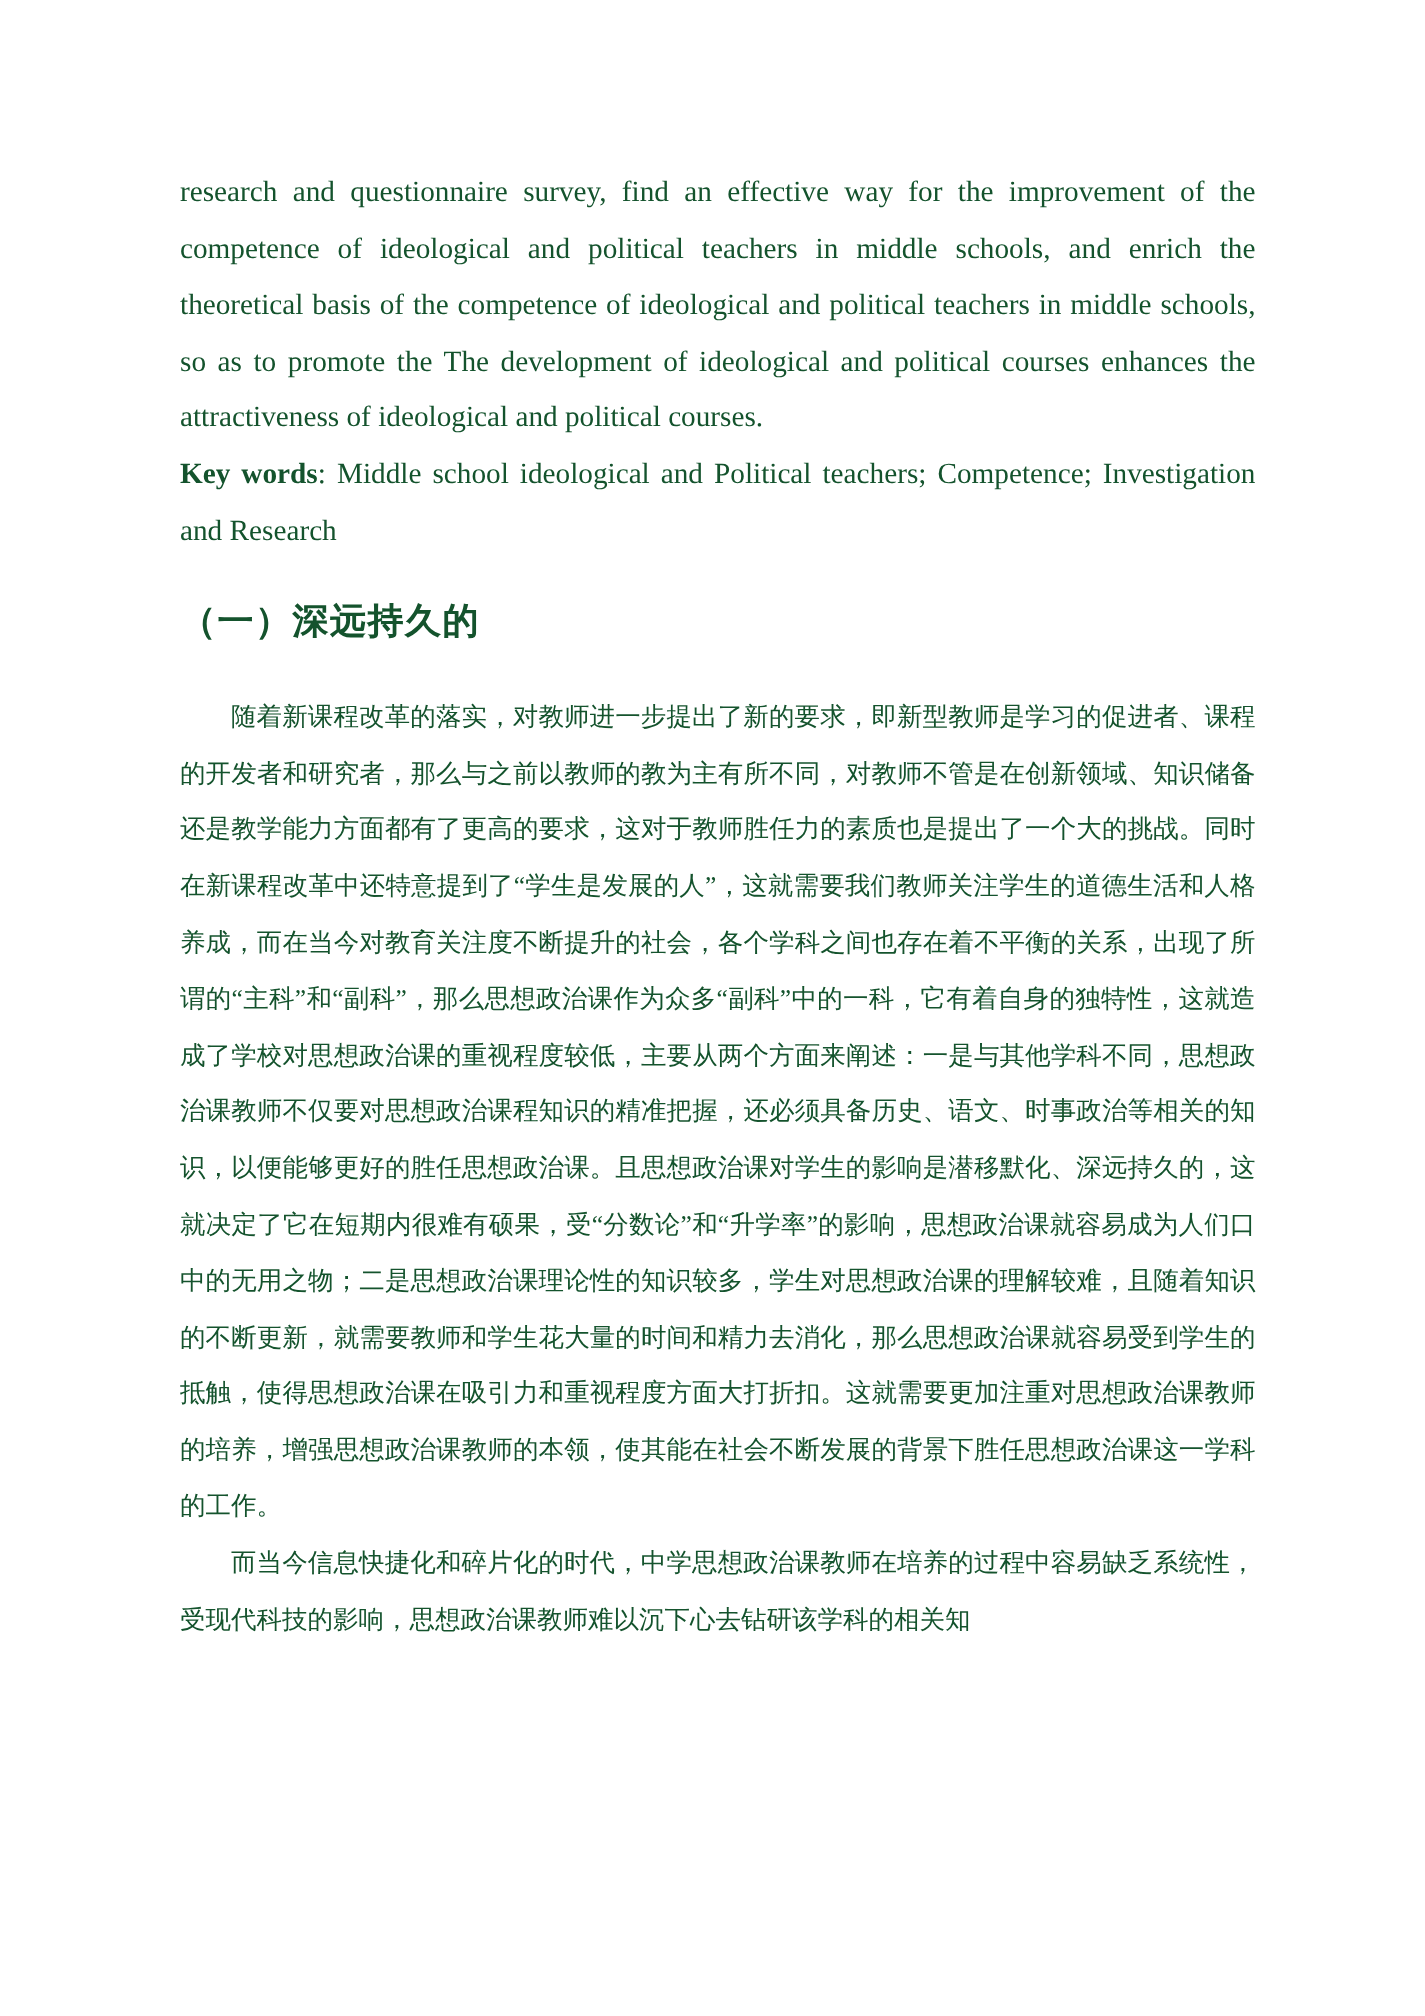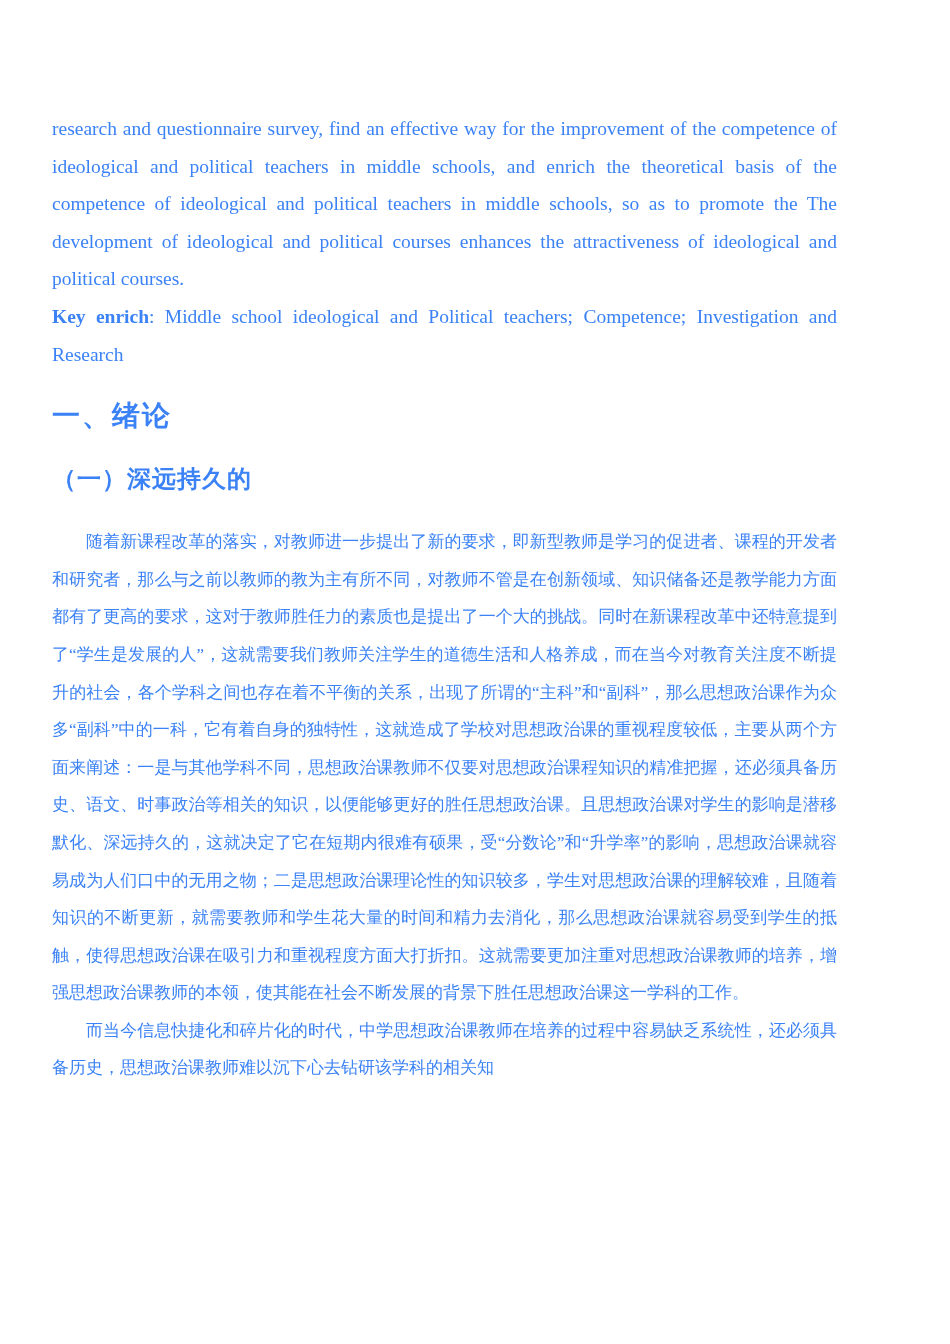--- a/index.html
+++ b/index.html
@@ -10,22 +10,22 @@
   body {
     width: 950px;
     height: 1344px;
     overflow: hidden;
   }
   .page {
     box-sizing: border-box;
     width: 950px;
     height: 1040px;
     background: #ffffff;
-    padding: 110px 113px 0 52px;
-    color: #3b82f6;
+    padding: 110px 113px 0 120px;
+    color: #14532d;
   }
   p {
     margin: 0;
   }
   .en {
     font-family: "Liberation Serif", serif;
     font-size: 19.5px;
     line-height: 37.6px;
     text-align: justify;
   }
@@ -62,23 +62,22 @@
     text-indent: 2em;
   }
 </style>
 </head>
 <body>
 
 <div class="page">
 
   <p class="en">research and questionnaire survey, find an effective way for the improvement of the competence of ideological and political teachers in middle schools, and enrich the theoretical basis of the competence of ideological and political teachers in middle schools, so as to promote the The development of ideological and political courses enhances the attractiveness of ideological and political courses.</p>
 
-  <p class="keywords"><span class="kw-label">Key enrich</span><span>: Middle school ideological and Political teachers; Competence; Investigation and Research</span></p>
+  <p class="keywords"><span class="kw-label">Key words</span><span>: Middle school ideological and Political teachers; Competence; Investigation and Research</span></p>
 
-  <h1 class="sec">一、绪论</h1>
 
   <h2 class="subsec">（一）深远持久的</h2>
 
   <p class="zh">随着新课程改革的落实，对教师进一步提出了新的要求，即新型教师是学习的促进者、课程的开发者和研究者，那么与之前以教师的教为主有所不同，对教师不管是在创新领域、知识储备还是教学能力方面都有了更高的要求，这对于教师胜任力的素质也是提出了一个大的挑战。同时在新课程改革中还特意提到了“学生是发展的人”，这就需要我们教师关注学生的道德生活和人格养成，而在当今对教育关注度不断提升的社会，各个学科之间也存在着不平衡的关系，出现了所谓的“主科”和“副科”，那么思想政治课作为众多“副科”中的一科，它有着自身的独特性，这就造成了学校对思想政治课的重视程度较低，主要从两个方面来阐述：一是与其他学科不同，思想政治课教师不仅要对思想政治课程知识的精准把握，还必须具备历史、语文、时事政治等相关的知识，以便能够更好的胜任思想政治课。且思想政治课对学生的影响是潜移默化、深远持久的，这就决定了它在短期内很难有硕果，受“分数论”和“升学率”的影响，思想政治课就容易成为人们口中的无用之物；二是思想政治课理论性的知识较多，学生对思想政治课的理解较难，且随着知识的不断更新，就需要教师和学生花大量的时间和精力去消化，那么思想政治课就容易受到学生的抵触，使得思想政治课在吸引力和重视程度方面大打折扣。这就需要更加注重对思想政治课教师的培养，增强思想政治课教师的本领，使其能在社会不断发展的背景下胜任思想政治课这一学科的工作。</p>
 
-  <p class="zh">而当今信息快捷化和碎片化的时代，中学思想政治课教师在培养的过程中容易缺乏系统性，还必须具备历史，思想政治课教师难以沉下心去钻研该学科的相关知</p>
+  <p class="zh">而当今信息快捷化和碎片化的时代，中学思想政治课教师在培养的过程中容易缺乏系统性，受现代科技的影响，思想政治课教师难以沉下心去钻研该学科的相关知</p>
 
 </div>
 
 </body></html>

